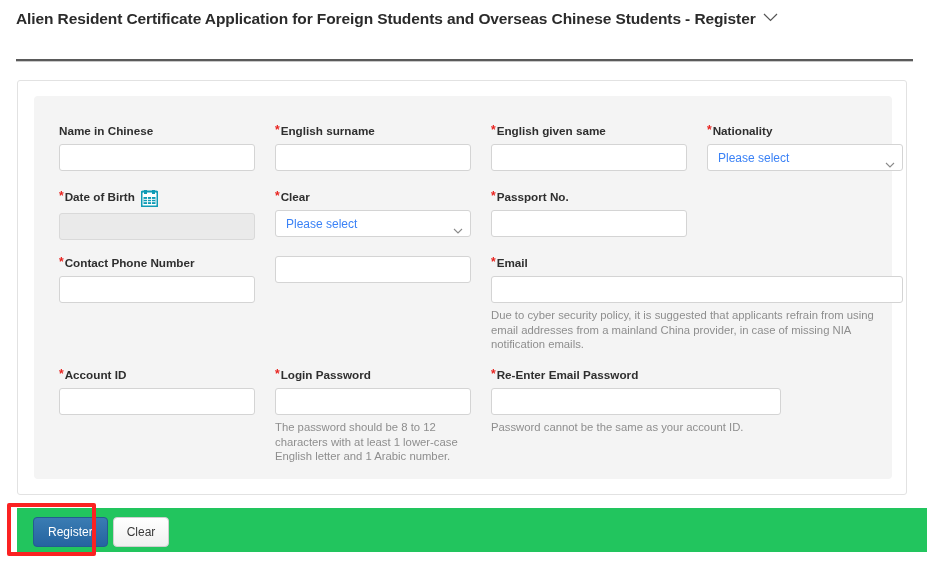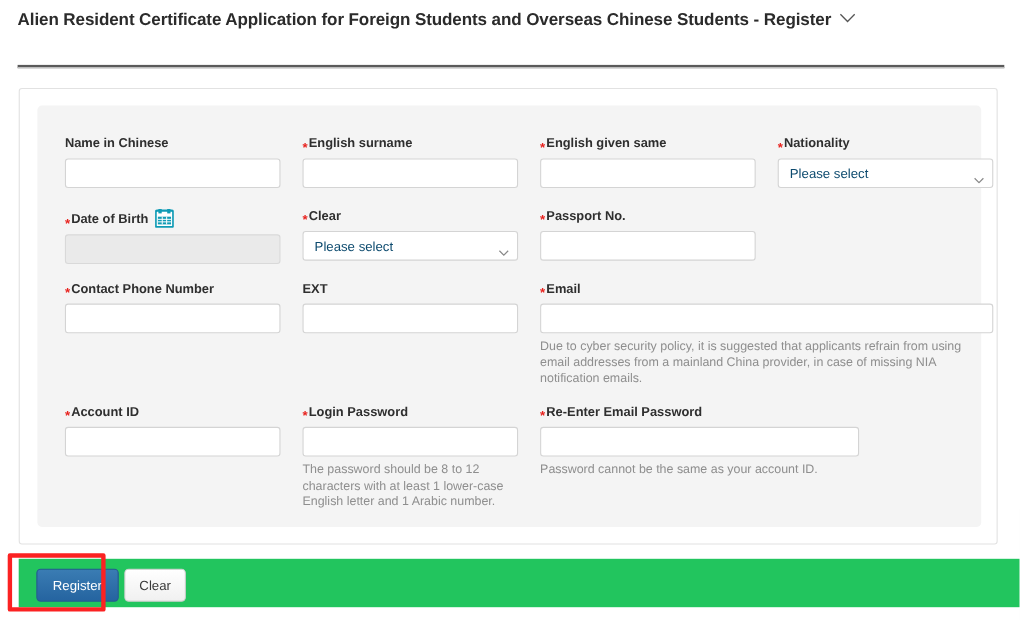--- a/index.html
+++ b/index.html
@@ -70,21 +70,21 @@
   .field { position: absolute; }
 
   .label {
     font-size: 11.7px;
     font-weight: bold;
     color: #2f2f2f;
     line-height: 14px;
     margin-bottom: 6px;
     white-space: nowrap;
     display: flex;
-    align-items: flex-end;
+    align-items: flex-start;
   }
   .req {
     color: #e8231f;
     font-weight: bold;
     font-size: 12px;
     line-height: 10px;
     margin-right: 1px;
     position: relative;
     top: 1px;
   }
@@ -110,21 +110,21 @@
   .select-wrap { position: relative; width: 100%; }
   select.sel {
     display: block;
     width: 100%;
     height: 27px;
     background: #ffffff;
     border: 1px solid #d4d4d4;
     border-radius: 3px;
     font-size: 12px;
     font-family: "Liberation Sans", sans-serif;
-    color: #0c4a6e;
+    color: #3b82f6;
     padding: 0 22px 0 10px;
     outline: none;
     -webkit-appearance: none;
     -moz-appearance: none;
     appearance: none;
   }
   .sel-chevron {
     position: absolute;
     right: 8px; top: 10px;
     pointer-events: none;
@@ -305,23 +305,20 @@
 
           <div class="field" style="left:0px; top:0px; width:196px;">
             <div class="label">
               <span class="req">*</span>
               <span>Contact Phone Number</span>
             </div>
             <input class="txt" type="text" value="" style="">
           </div>
 
           <div class="field" style="left:216px; top:0px; width:196px;">
-            <div class="label">
-              <span>EXT</span>
-            </div>
             <input class="txt" type="text" value="" style="">
           </div>
 
           <div class="field" style="left:432px; top:0px; width:412px;">
             <div class="label">
               <span class="req">*</span>
               <span>Email</span>
             </div>
             <input class="txt" type="text" value="" style="">
             <div class="hint">Due to cyber security policy, it is suggested that applicants refrain from using email addresses from a mainland China provider, in case of missing NIA notification emails.</div>

